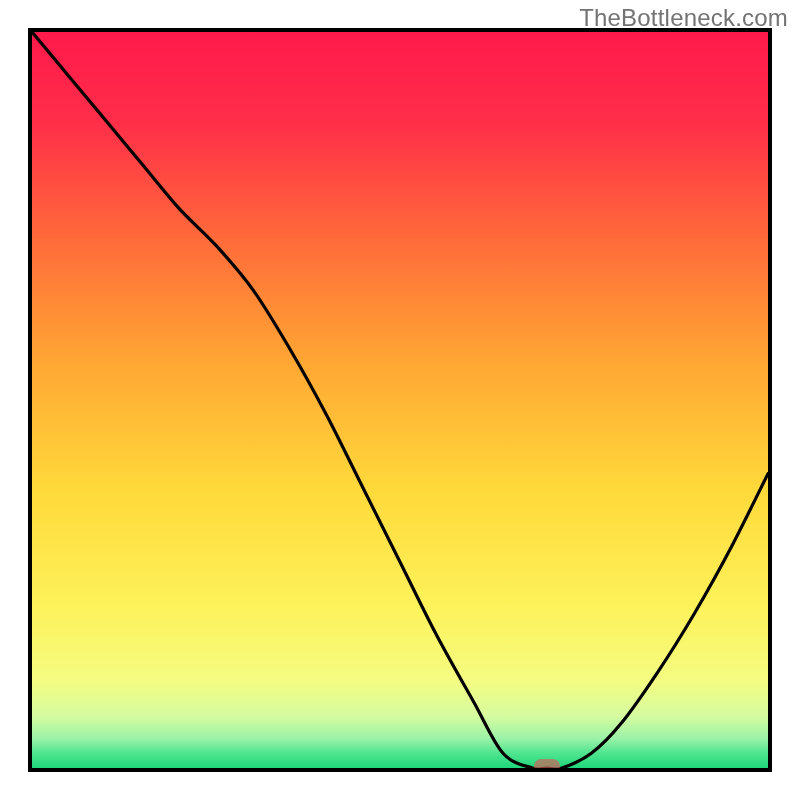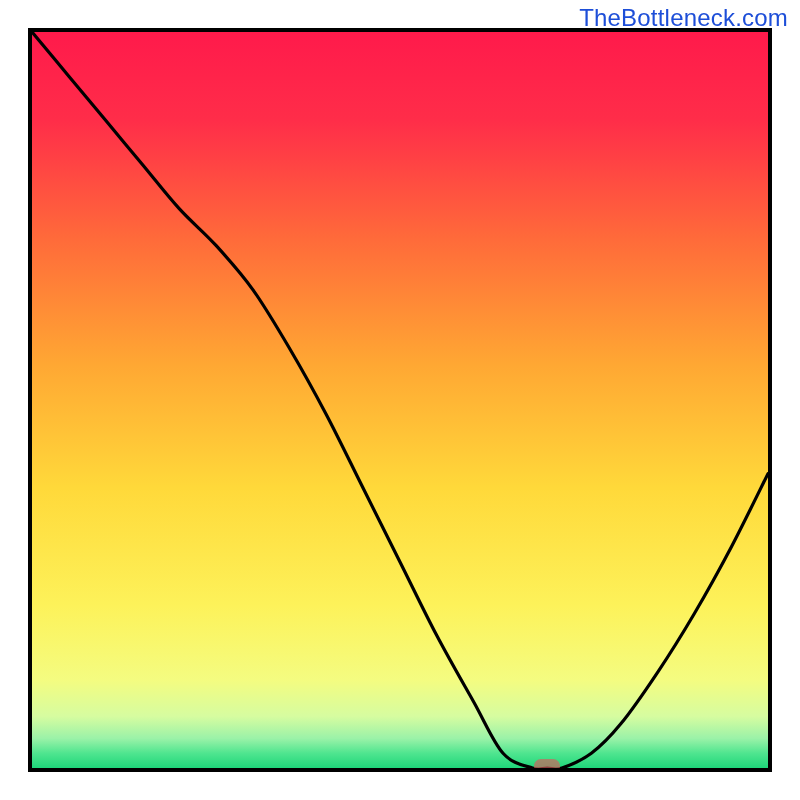--- a/index.html
+++ b/index.html
@@ -14,21 +14,21 @@
   .frame {
     position: relative;
     width: 800px;
     height: 800px;
     box-sizing: border-box;
   }
   .watermark {
     position: absolute;
     top: 4px;
     right: 12px;
-    color: #1d4ed8;
+    color: #737373;
     font-size: 24px;
     font-weight: 400;
     letter-spacing: 0.2px;
     z-index: 50;
   }
   .plot-area {
     position: absolute;
     left: 28px;
     top: 28px;
     width: 744px;

